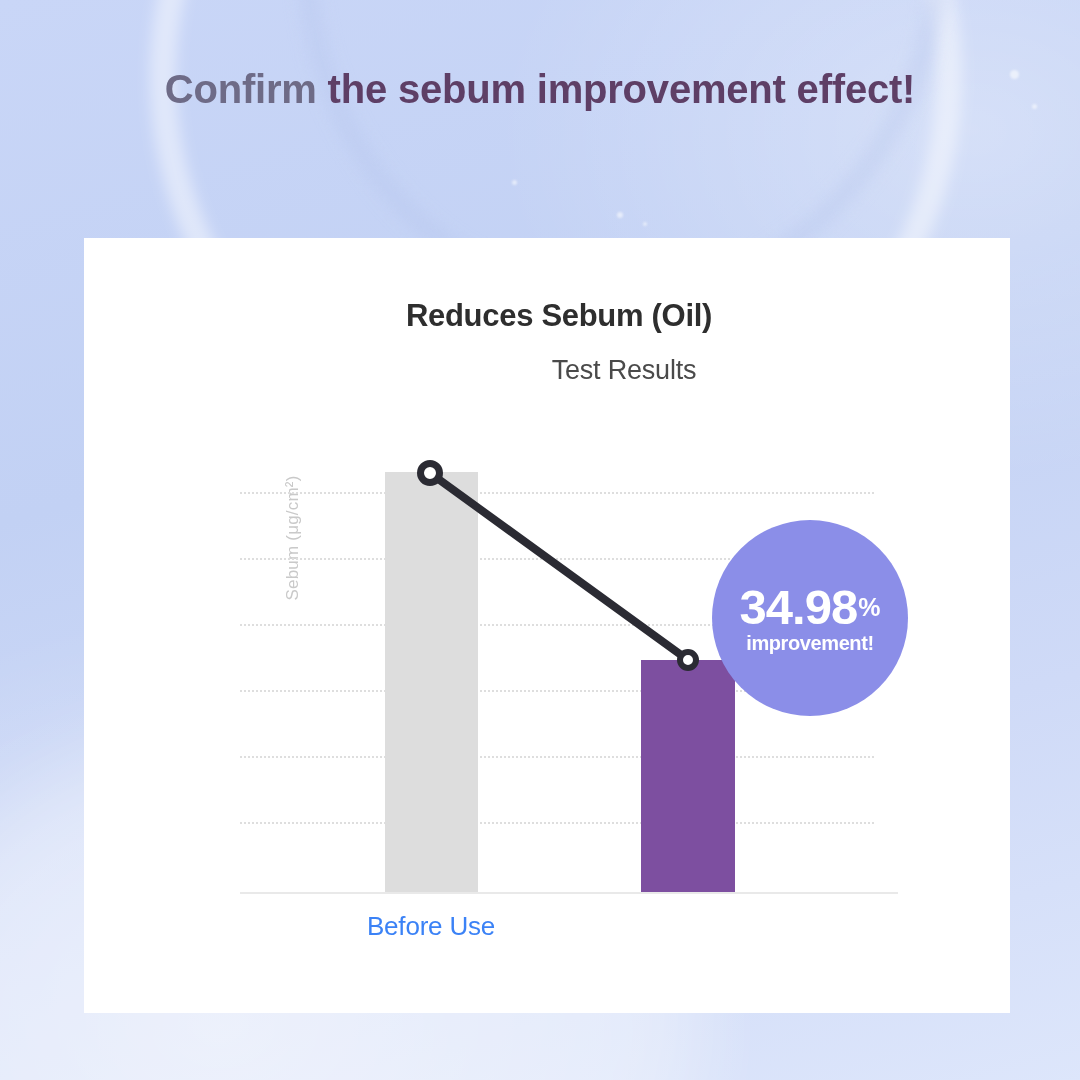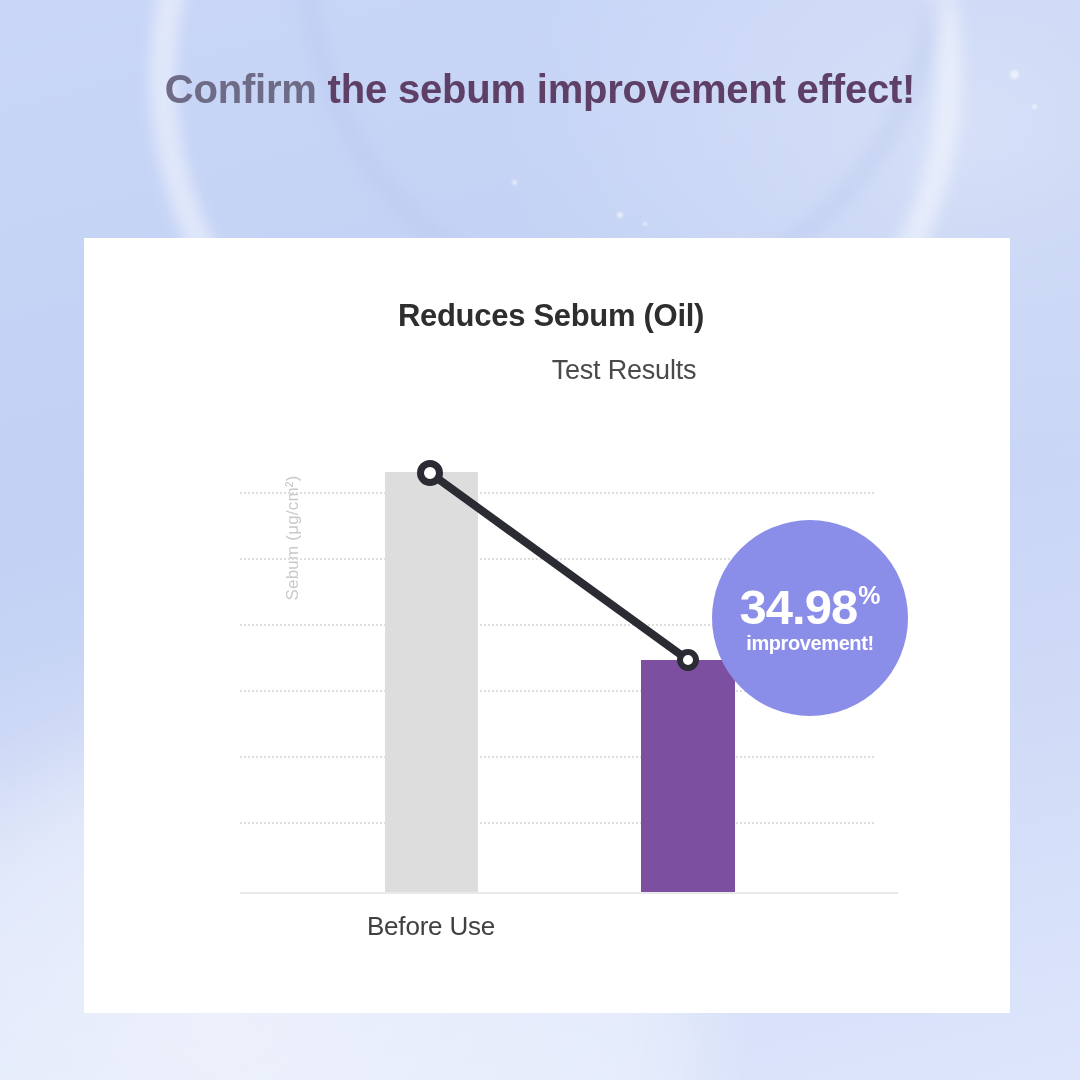--- a/index.html
+++ b/index.html
@@ -95,21 +95,21 @@
     position: absolute;
     left: 84px;
     top: 238px;
     width: 926px;
     height: 775px;
     background: #ffffff;
   }
 
   .chart-title {
     position: absolute;
-    left: 4px;
+    left: 12px;
     top: 60px;
     width: 926px;
     text-align: center;
     font-size: 31px;
     font-weight: 700;
     color: #2e2e2e;
     letter-spacing: -0.3px;
   }
   .chart-subtitle {
     position: absolute;
@@ -178,21 +178,21 @@
   .cat-label {
     position: absolute;
     top: 673px;
     width: 200px;
     text-align: center;
     font-size: 26px;
     letter-spacing: -0.2px;
   }
   .cat-before {
     left: 247px;
-    color: #404040;
+    color: #3b82f6;
   }
   .cat-after {
     left: 504px;
     color: #8286e8;
     font-weight: 500;
   }
 
   
   .connector {
     position: absolute;
@@ -213,21 +213,21 @@
     border-radius: 50%;
     background: #8b8ee8;
     display: flex;
     flex-direction: column;
     align-items: center;
     justify-content: center;
     color: #ffffff;
   }
   .badge-value-row {
     display: flex;
-    align-items: flex-start;
+    align-items: center;
     justify-content: center;
     margin-bottom: 1px;
   }
   .badge-number {
     font-size: 49px;
     font-weight: 600;
     letter-spacing: -1px;
     line-height: 1;
   }
   .badge-percent {

